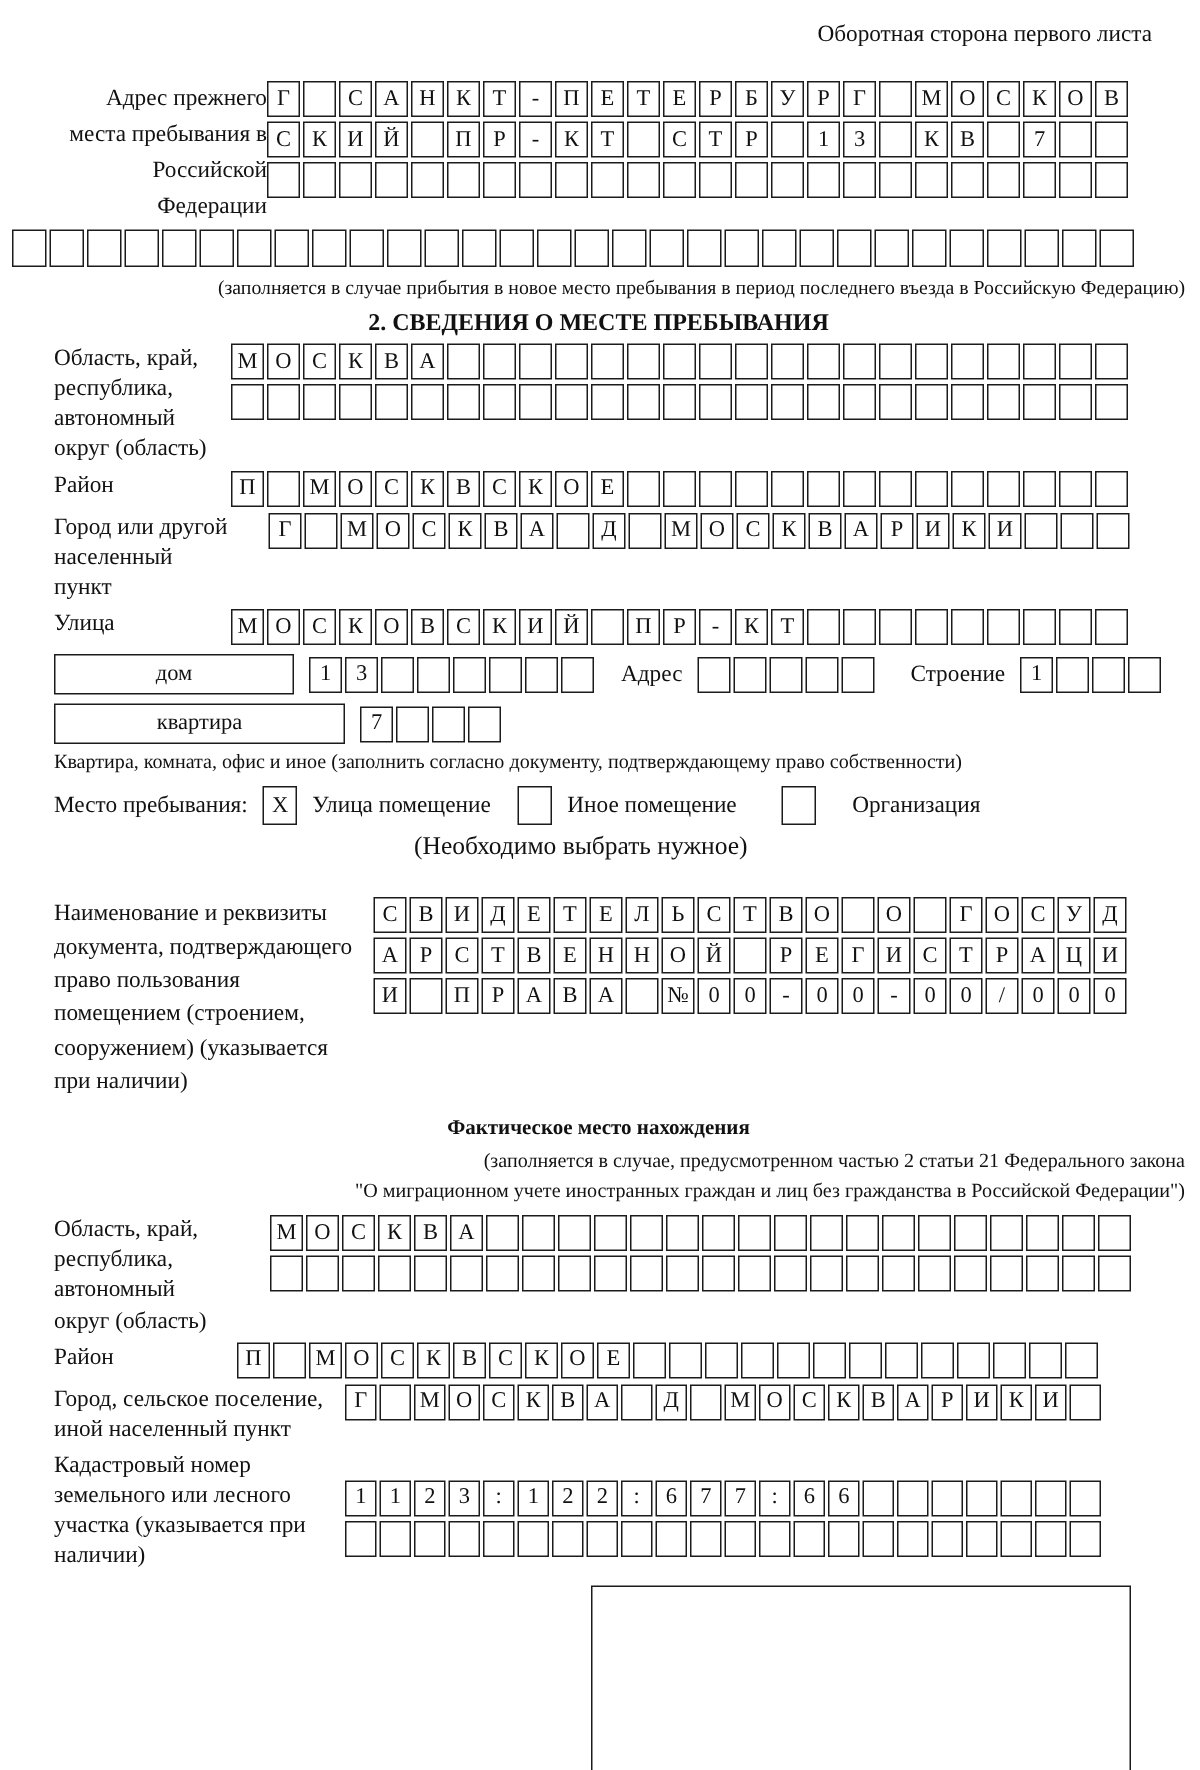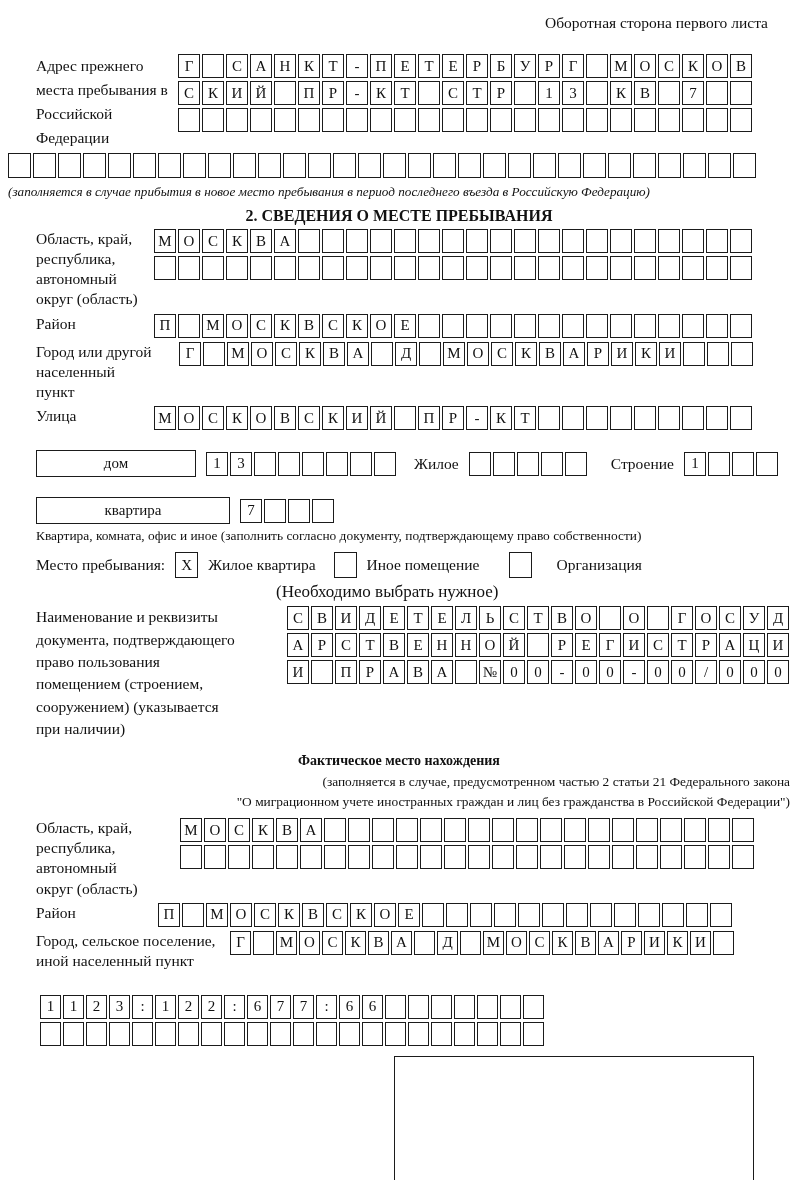--- a/index.html
+++ b/index.html
@@ -17,49 +17,49 @@
   .cells.sm .cell{width:19px;}
   .cells.big .cell{width:21px;height:23px;}
   .rows-stack{display:flex;flex-direction:column;gap:3px;}
 
   .frow{display:flex;align-items:flex-start;margin-top:4px;}
   .flabel{flex:none;font-size:15.5px;line-height:1.3;}
   .w118{width:118px;} .w142{width:142px;line-height:1.55;} .w190{width:190px;}
   .w205{width:205px;line-height:1.45;}
 
   .full-row{margin:3px 0 0 -28px;}
-  .caption{font-size:13.2px;text-align:left;margin:6px 0 0 -28px;font-style:italic;}
+  .caption{font-size:13.2px;text-align:right;margin:6px 0 0 -28px;}
   .caption-left{font-size:13.4px;margin:4px 0 0 0;}
 
   .sec-title{font-weight:bold;text-align:center;font-size:16px;margin:7px 0 4px -28px;}
   .fact-title{font-weight:bold;text-align:center;font-size:14px;margin:12px 0 0 -28px;}
   .subtitle{font-size:13.4px;text-align:right;margin:3px 0 0 -28px;line-height:1.5;}
 
-  .inline-row{display:flex;align-items:center;margin-top:20px;font-size:15.5px;}
+  .inline-row{display:flex;align-items:center;margin-top:6px;font-size:15.5px;}
   .wide-box{flex:none;height:25px;border:1.7px solid #1b1b1b;display:flex;
             align-items:center;justify-content:center;font-size:15px;}
   .box-dom{width:158px;} .box-kv{width:192px;}
   .gap10{margin-left:10px;} .gap18{margin-left:18px;}
   .gap24{margin-left:24px;} .gap30{margin-left:30px;}
 
   .chk{flex:none;width:21px;height:24px;border:1.7px solid #1b1b1b;display:flex;
        align-items:center;justify-content:center;font-size:15px;}
   .stay-note{font-size:17px;margin:4px 0 0 240px;}
 
   .stamp-wrap{margin:10px 0 0 358px;}
   .stamp-box{width:358px;height:170px;border:1.7px solid #1b1b1b;}
 </style>
 </head>
 <body>
 
 <div class="page">
 
   <div class="header-note">Оборотная сторона первого листа</div>
 
-  <div class="frow" style="margin-top:22px;">
+  <div class="frow" style="margin-top:22px;text-align:right;">
     <div class="flabel w142">Адрес прежнего места пребывания в Российской Федерации</div>
     <div class="rows-stack">
       <div class="cells">
           <span class="cell">Г</span>
           <span class="cell"></span>
           <span class="cell">С</span>
           <span class="cell">А</span>
           <span class="cell">Н</span>
           <span class="cell">К</span>
           <span class="cell">Т</span>
@@ -328,21 +328,21 @@
     <div class="cells gap10">
         <span class="cell">1</span>
         <span class="cell">3</span>
         <span class="cell"></span>
         <span class="cell"></span>
         <span class="cell"></span>
         <span class="cell"></span>
         <span class="cell"></span>
         <span class="cell"></span>
       </div>
-    <span class="gap18">Жилое</span>
+    <span class="gap18">Адрес</span>
     <div class="cells gap10">
         <span class="cell"></span>
         <span class="cell"></span>
         <span class="cell"></span>
         <span class="cell"></span>
         <span class="cell"></span>
       </div>
     <span class="gap24">Строение</span>
     <div class="cells gap10">
         <span class="cell">1</span>
@@ -359,29 +359,29 @@
         <span class="cell"></span>
         <span class="cell"></span>
         <span class="cell"></span>
       </div>
   </div>
   <div class="caption-left">Квартира, комната, офис и иное (заполнить согласно документу, подтверждающему право собственности)</div>
 
   <div class="inline-row" style="margin-top:8px;">
     <span>Место пребывания:</span>
     <span class="chk gap10">X</span>
-    <span class="gap10">Жилое квартира</span>
+    <span class="gap10">Улица помещение</span>
     <span class="chk gap18"></span>
     <span class="gap10">Иное помещение</span>
     <span class="chk gap30"></span>
     <span class="gap24">Организация</span>
   </div>
   <div class="stay-note">(Необходимо выбрать нужное)</div>
 
-  <div class="frow" style="margin-top:4px;gap:38px;">
+  <div class="frow" style="margin-top:24px;">
     <div class="flabel w205">Наименование и реквизиты документа, подтверждающего право пользования помещением (строением, сооружением) (указывается при наличии)</div>
     <div class="rows-stack" style="margin-left:8px;">
       <div class="cells">
           <span class="cell">С</span>
           <span class="cell">В</span>
           <span class="cell">И</span>
           <span class="cell">Д</span>
           <span class="cell">Е</span>
           <span class="cell">Т</span>
           <span class="cell">Е</span>
@@ -563,20 +563,21 @@
         <span class="cell">А</span>
         <span class="cell">Р</span>
         <span class="cell">И</span>
         <span class="cell">К</span>
         <span class="cell">И</span>
         <span class="cell"></span>
       </div>
   </div>
 
   <div class="frow">
+    <div class="flabel w190">Кадастровый номер земельного или лесного участка (указывается при наличии)</div>
     <div class="rows-stack" style="margin-left:4px;margin-top:20px;">
       <div class="cells sm">
           <span class="cell">1</span>
           <span class="cell">1</span>
           <span class="cell">2</span>
           <span class="cell">3</span>
           <span class="cell">:</span>
           <span class="cell">1</span>
           <span class="cell">2</span>
           <span class="cell">2</span>

